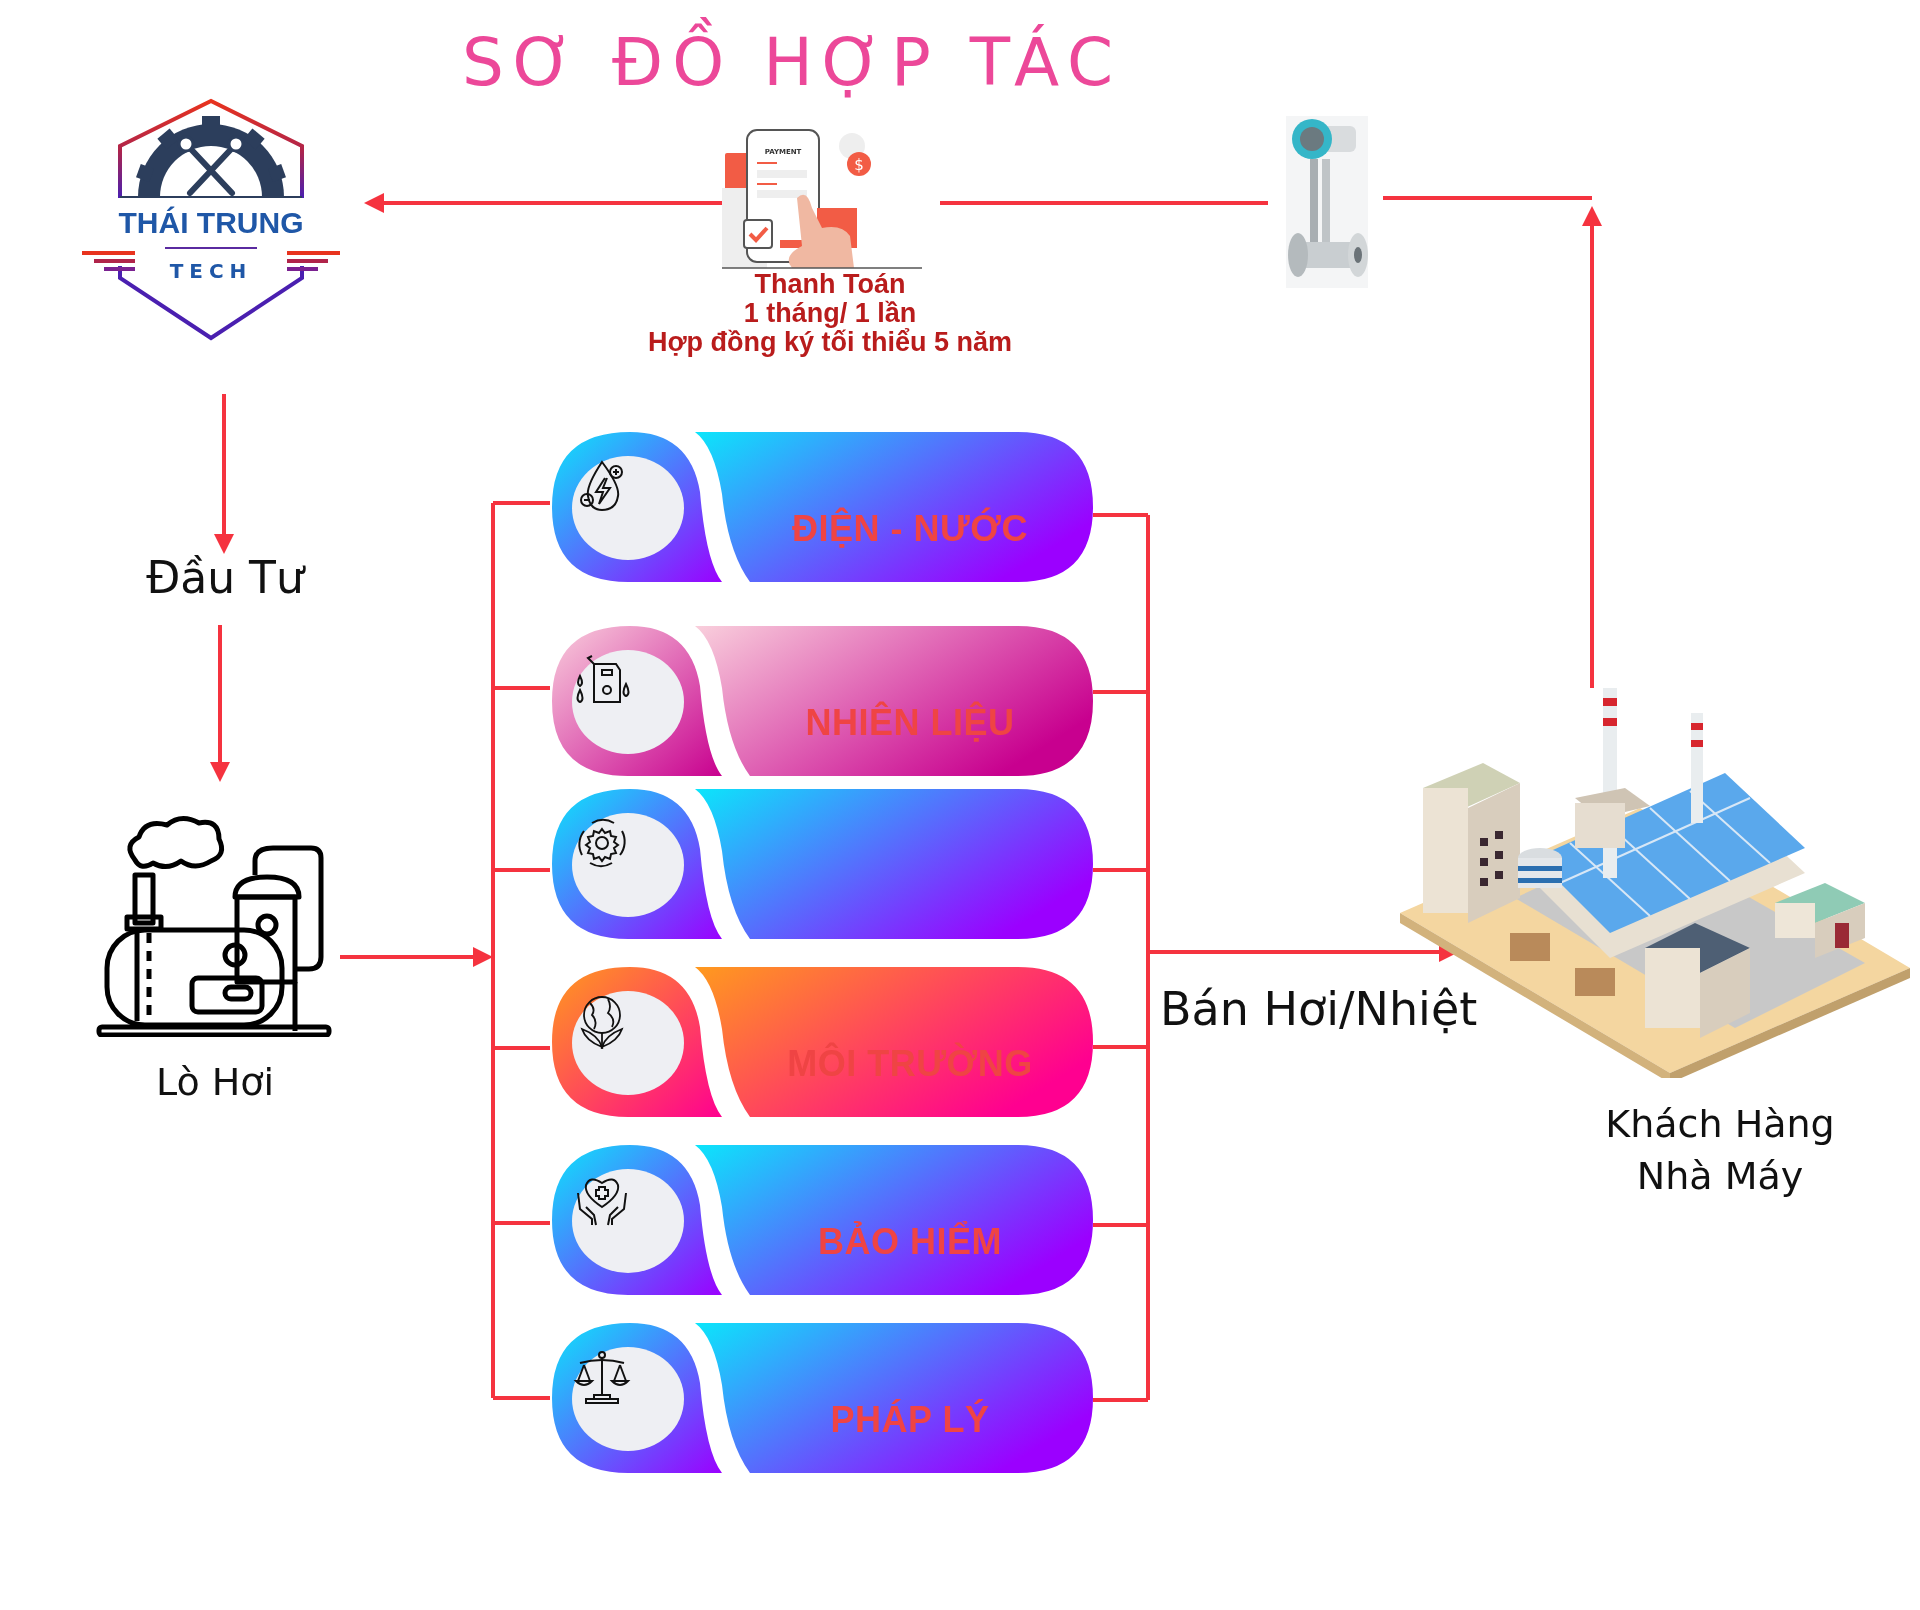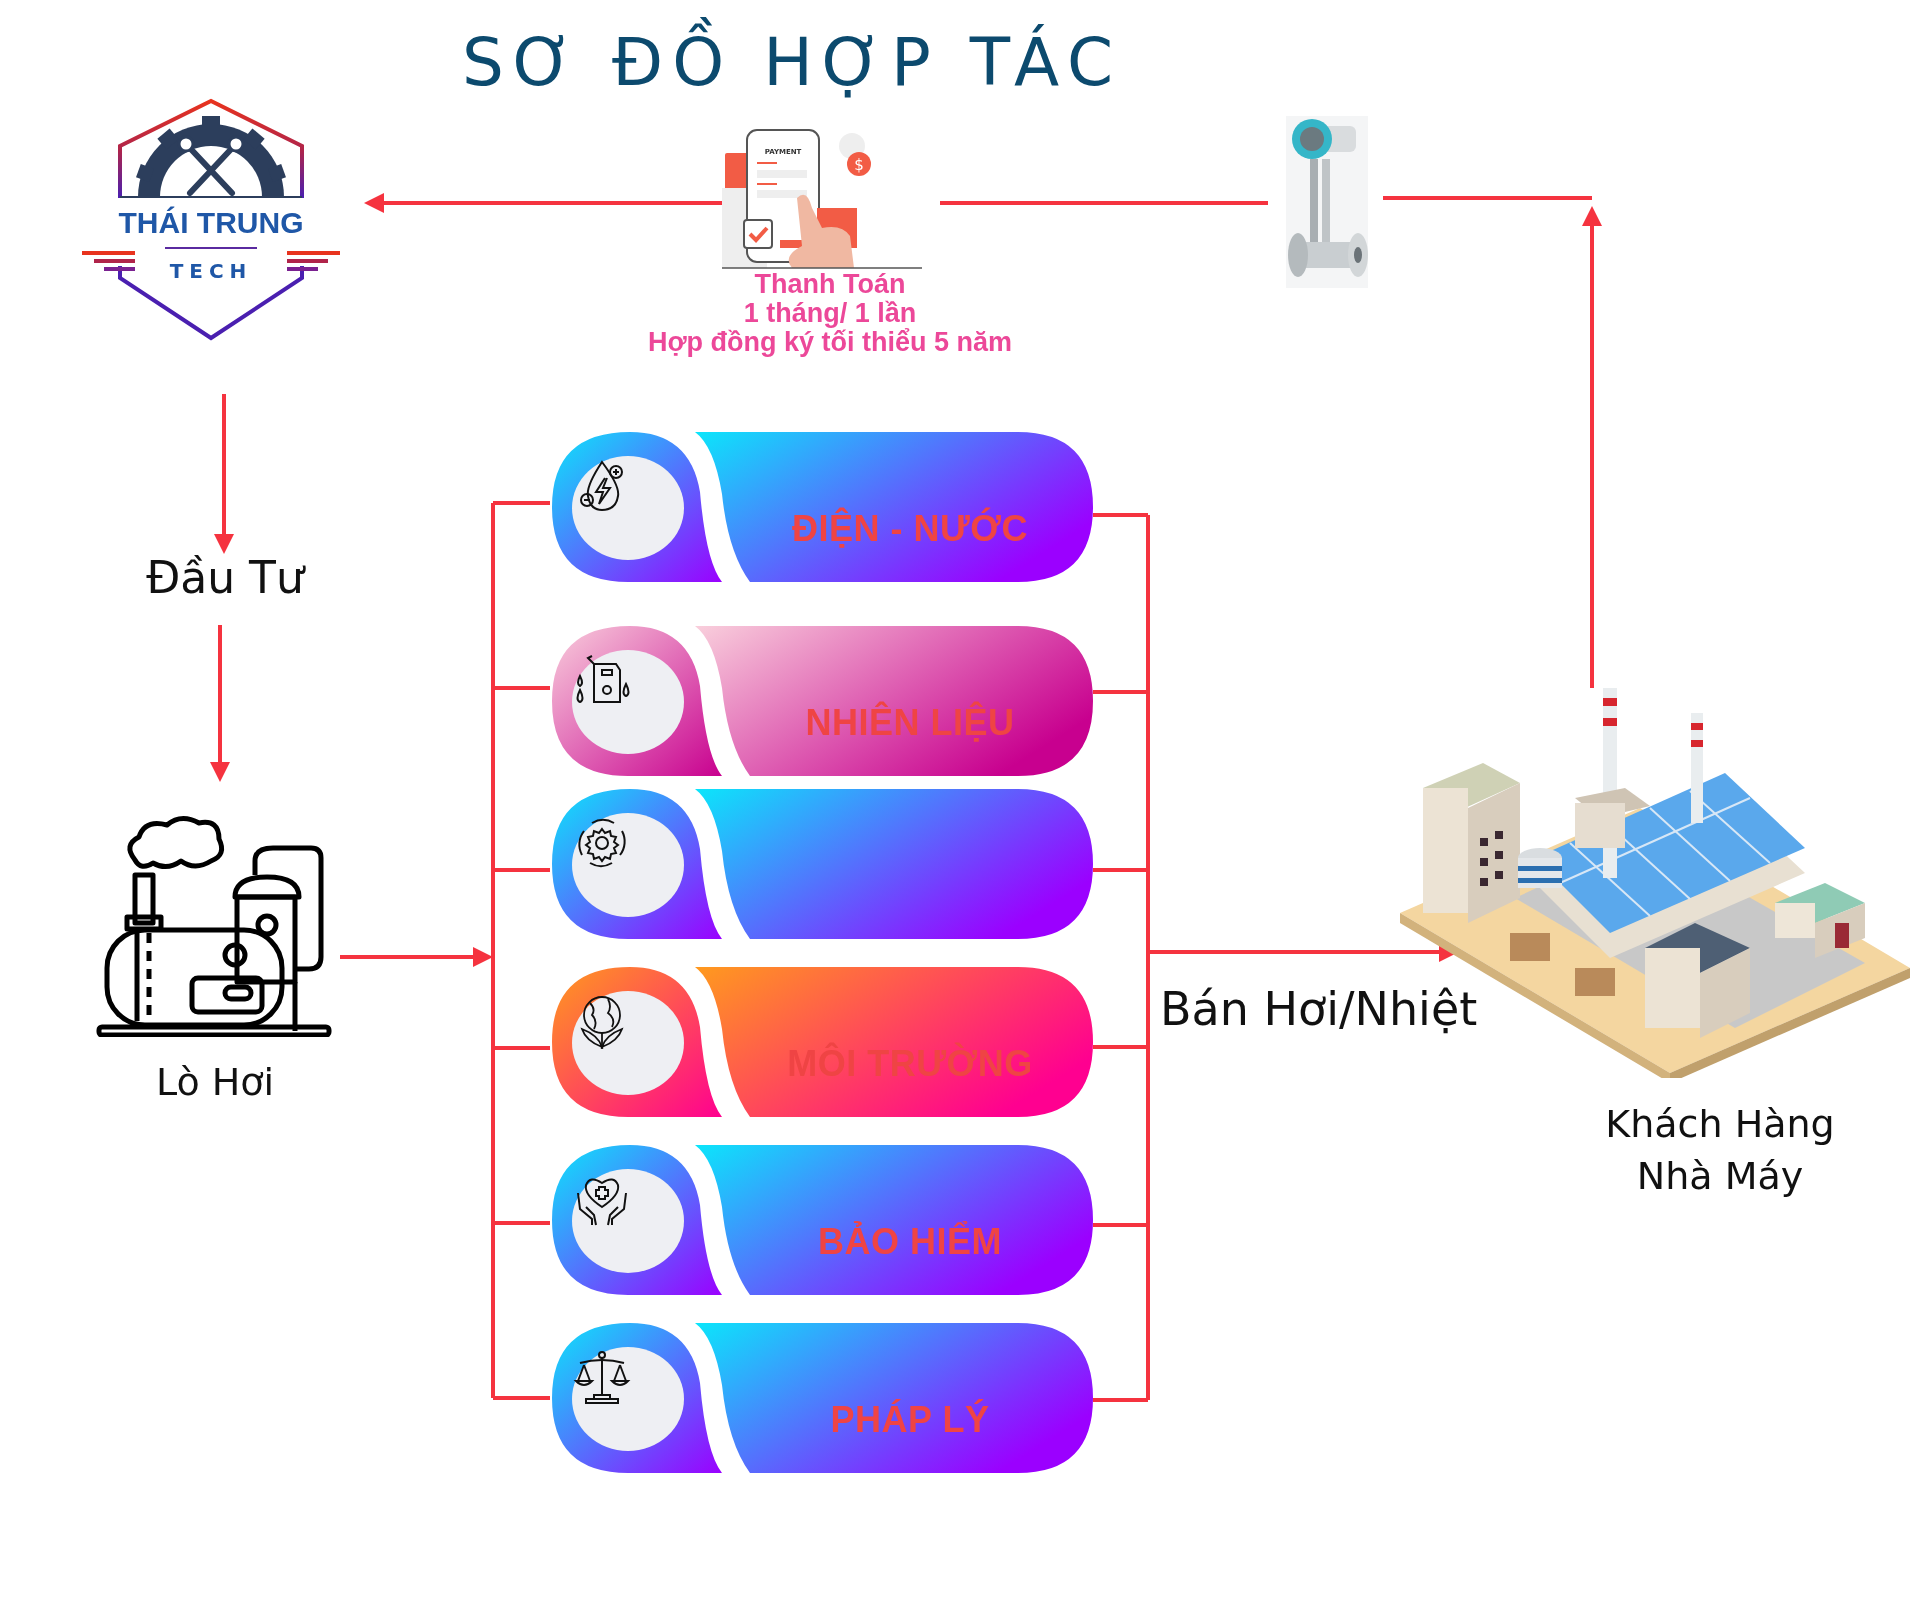--- a/index.html
+++ b/index.html
@@ -1,26 +1,26 @@
 <!DOCTYPE html>
 <html><head>
 <meta charset="utf-8">
 <style>
   html, body { margin:0; padding:0; background:#ffffff; }
   body { width:1920px; height:1610px; position:relative; overflow:hidden; font-family:"DejaVu Sans", sans-serif; }
   .abs { position:absolute; }
-  #title { left:0; width:1604px; top:24px; text-align:center; color:#0c4a6e; font-family:"DejaVu Sans", sans-serif; font-size:66px; letter-spacing:9px; padding-left:0; }
+  #title { left:0; width:1604px; top:24px; text-align:center; color:#ec4899; font-family:"DejaVu Sans", sans-serif; font-size:66px; letter-spacing:9px; padding-left:0; }
   #title span { display:inline-block; margin-left:-20px; }
   svg#lines { position:absolute; left:0; top:0; }
   .label-black { color:#111; font-family:"DejaVu Sans", sans-serif; font-weight:normal; }
   #dau-tu { left:120px; top:552px; width:210px; text-align:center; font-size:44px; }
   #lo-hoi { left:120px; top:1060px; width:190px; text-align:center; font-size:38px; }
   #ban-hoi { left:1160px; top:982px; font-size:46px; white-space:nowrap; }
   #nha-may { left:1560px; top:1098px; width:320px; text-align:center; font-size:38px; line-height:52px; }
-  #payment-text { left:600px; top:270px; width:460px; text-align:center; color:#ec4899; font-family:"Liberation Sans", sans-serif; font-weight:bold; font-size:27px; line-height:29px; }
+  #payment-text { left:600px; top:270px; width:460px; text-align:center; color:#b91c1c; font-family:"Liberation Sans", sans-serif; font-weight:bold; font-size:27px; line-height:29px; }
   .pill { position:absolute; left:550px; width:545px; height:150px; }
   .pill svg { position:absolute; left:0; top:0; }
   .pill-label { position:absolute; left:200px; width:320px; top:0; height:194px; display:flex; align-items:center; justify-content:center; font-family:"Liberation Sans", sans-serif; font-weight:bold; font-size:36px; color:#ef4444; letter-spacing:0.5px; }
   .pill-icon { position:absolute; left:22px; top:24px; width:112px; height:104px; border-radius:50%; background:#eeeff3; display:flex; align-items:center; justify-content:center; }
   .icon-box { position:absolute; }
 </style>
 </head>
 <body>
 
 <div id="title" class="abs"><span>SƠ ĐỒ HỢP TÁC</span></div>

